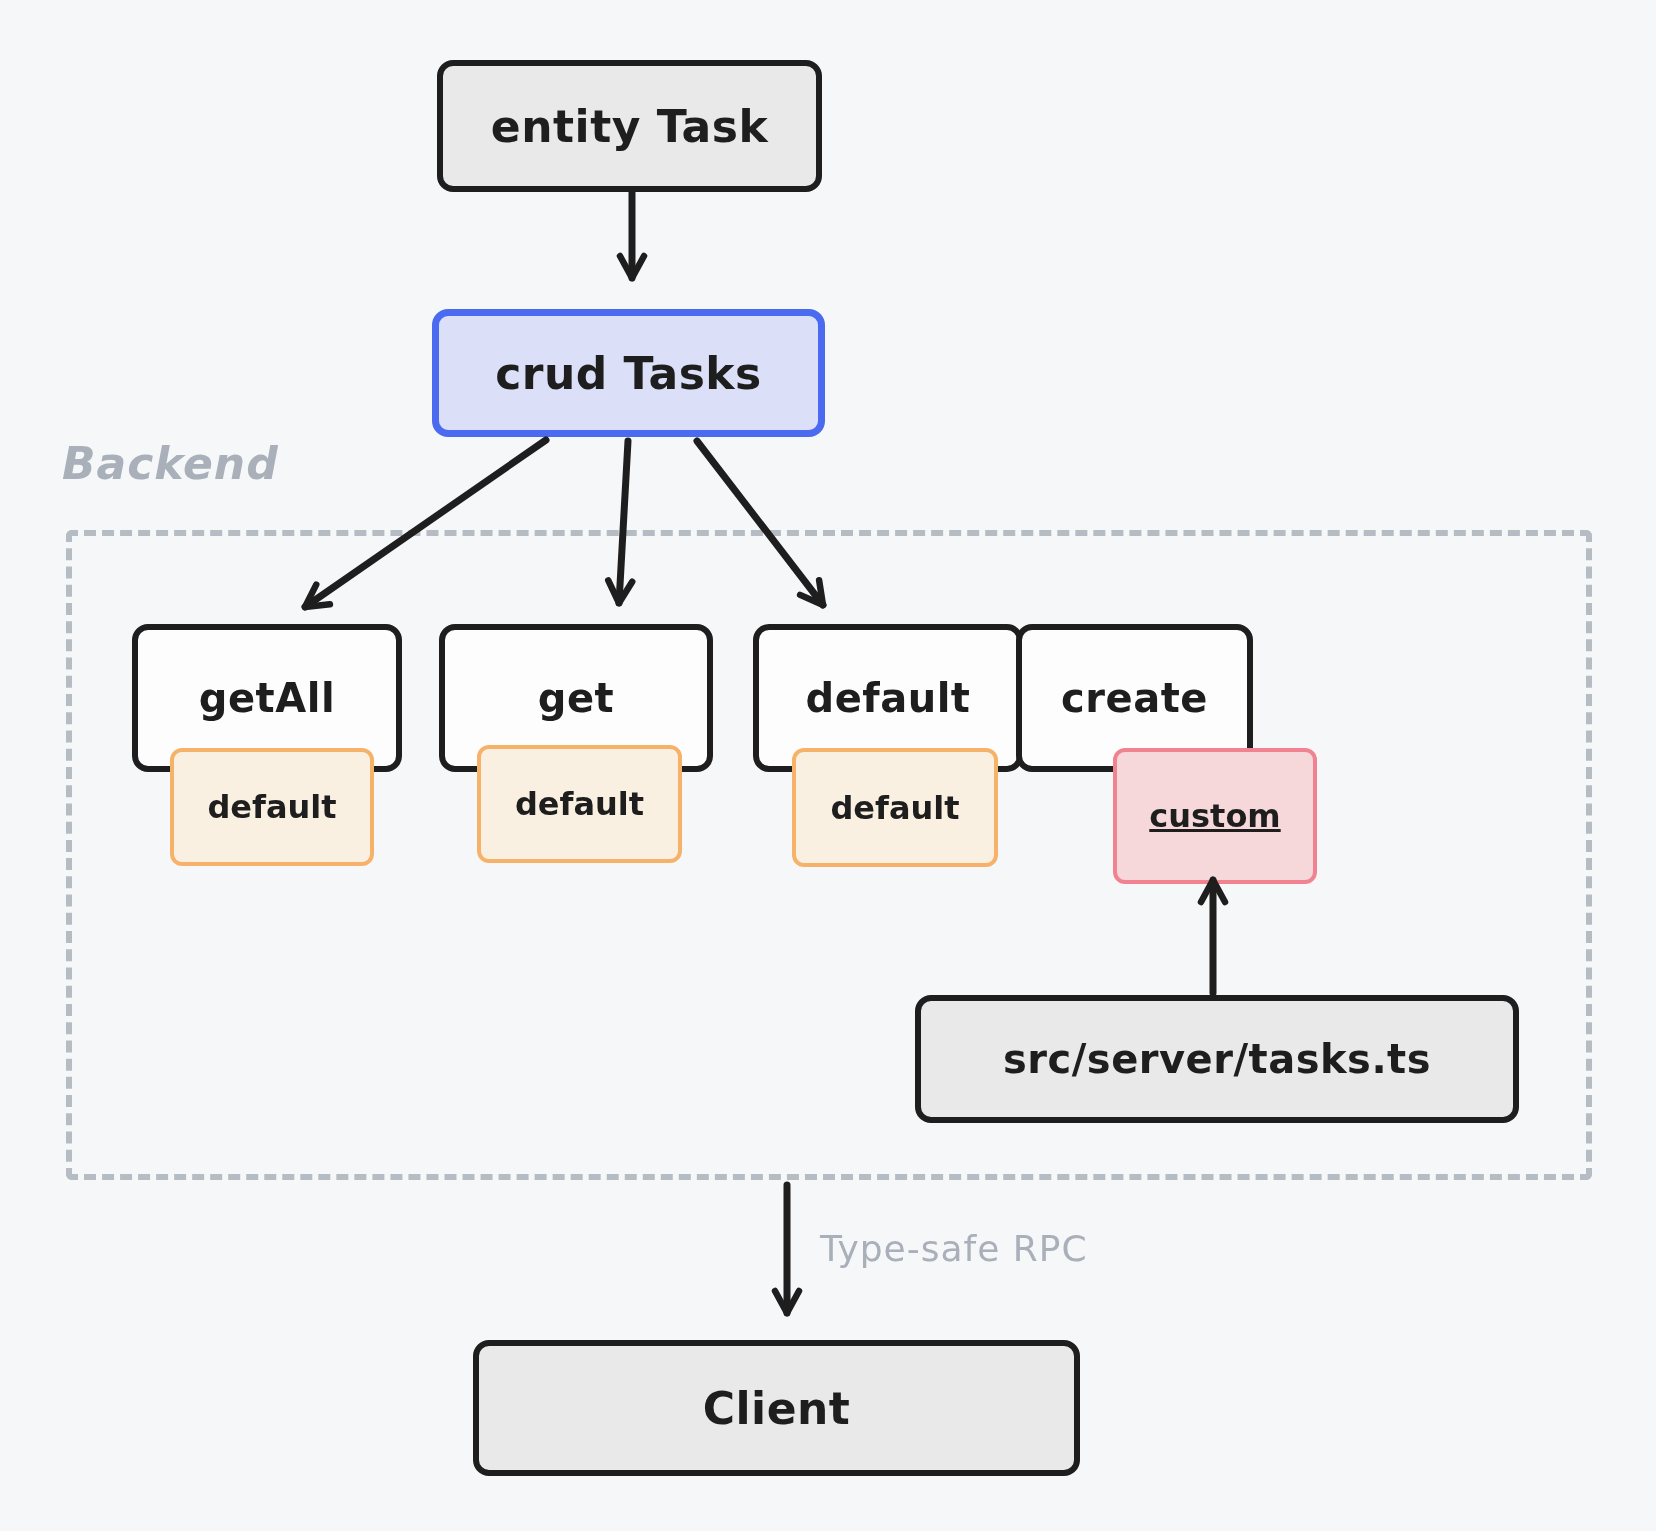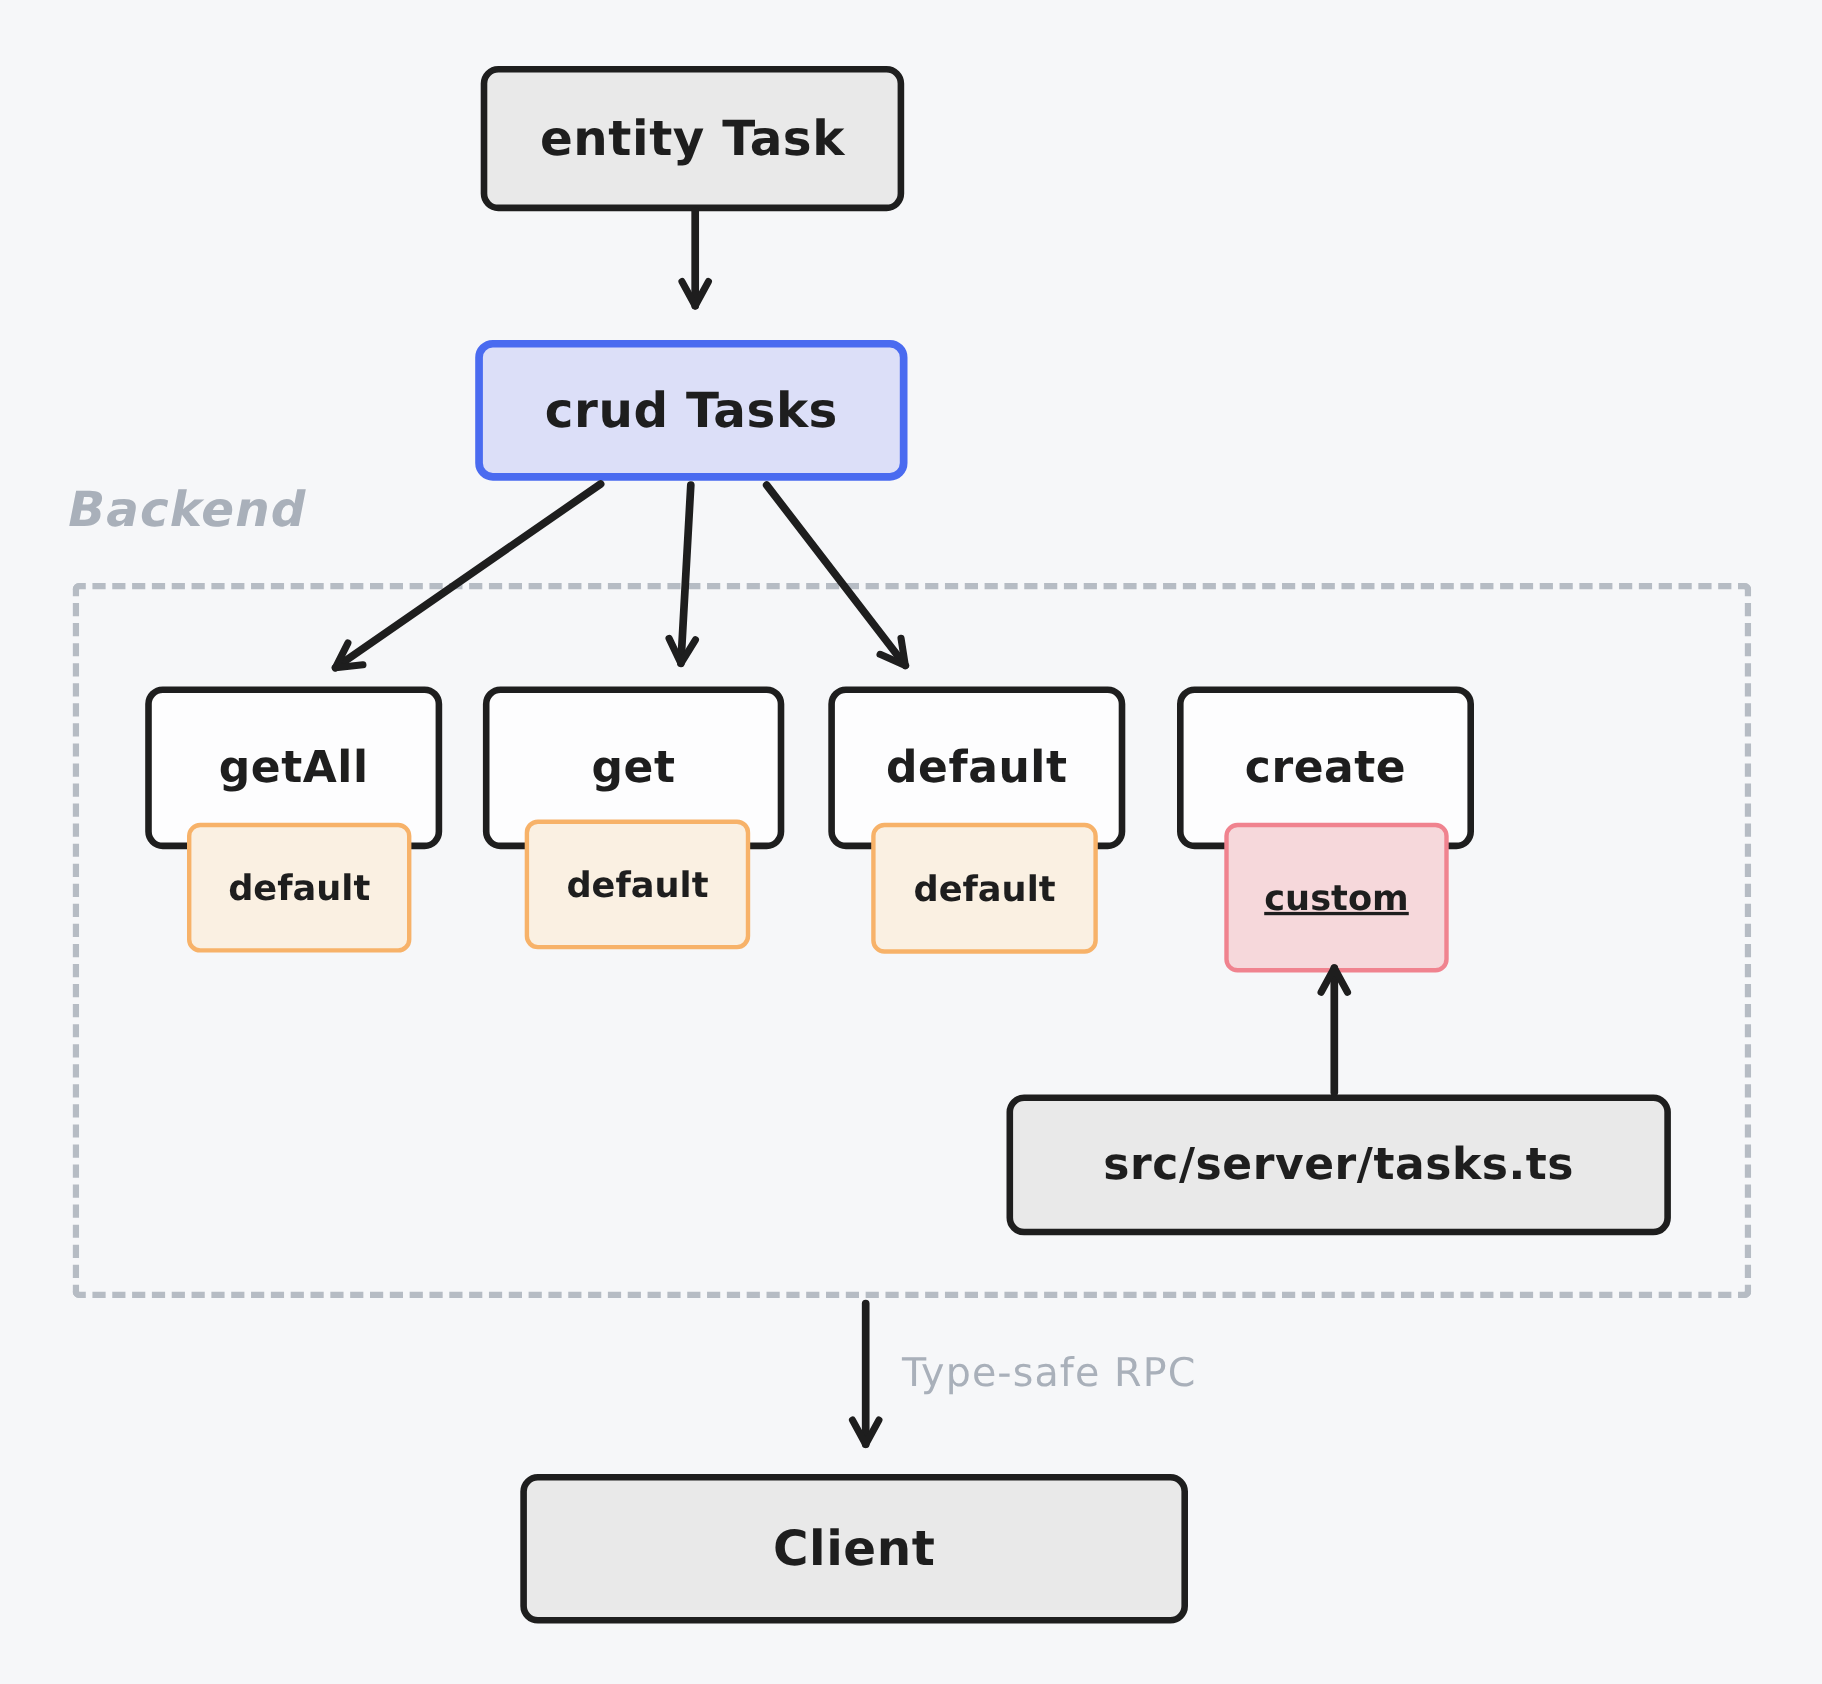--- a/index.html
+++ b/index.html
@@ -45,21 +45,21 @@
     border:6px dashed var(--dash);border-radius:6px;z-index:0;
   }
   svg.arrows{position:absolute;left:0;top:0;z-index:5;pointer-events:none;}
 
   
   #n-entity {left:437px;top:60px;  width:385px;height:132px;}
   #n-crud   {left:432px;top:309px; width:393px;height:128px;}
   #n-getall {left:132px;top:624px; width:270px;height:148px;z-index:1;}
   #n-get    {left:439px;top:624px; width:274px;height:148px;z-index:1;}
   #n-update {left:753px;top:624px; width:270px;height:148px;z-index:1;}
-  #n-create {left:1070px;top:624px;width:270px;height:148px;z-index:1;}
+  #n-create {left:1016px;top:624px;width:237px;height:148px;z-index:1;}
   #n-file   {left:915px;top:995px; width:604px;height:128px;font-size:40px;}
   #n-client {left:473px;top:1340px;width:607px;height:136px;}
 
   
   #b-getall-default {left:170px;top:748px;width:204px;height:118px;}
   #b-get-default    {left:477px;top:745px;width:205px;height:118px;}
   #b-update-default {left:792px;top:748px;width:206px;height:119px;}
   #b-create-custom  {left:1113px;top:748px;width:204px;height:136px;text-decoration:underline;}
   #b-getall-public  {left:170px;top:885px;width:205px;height:116px;}
 

